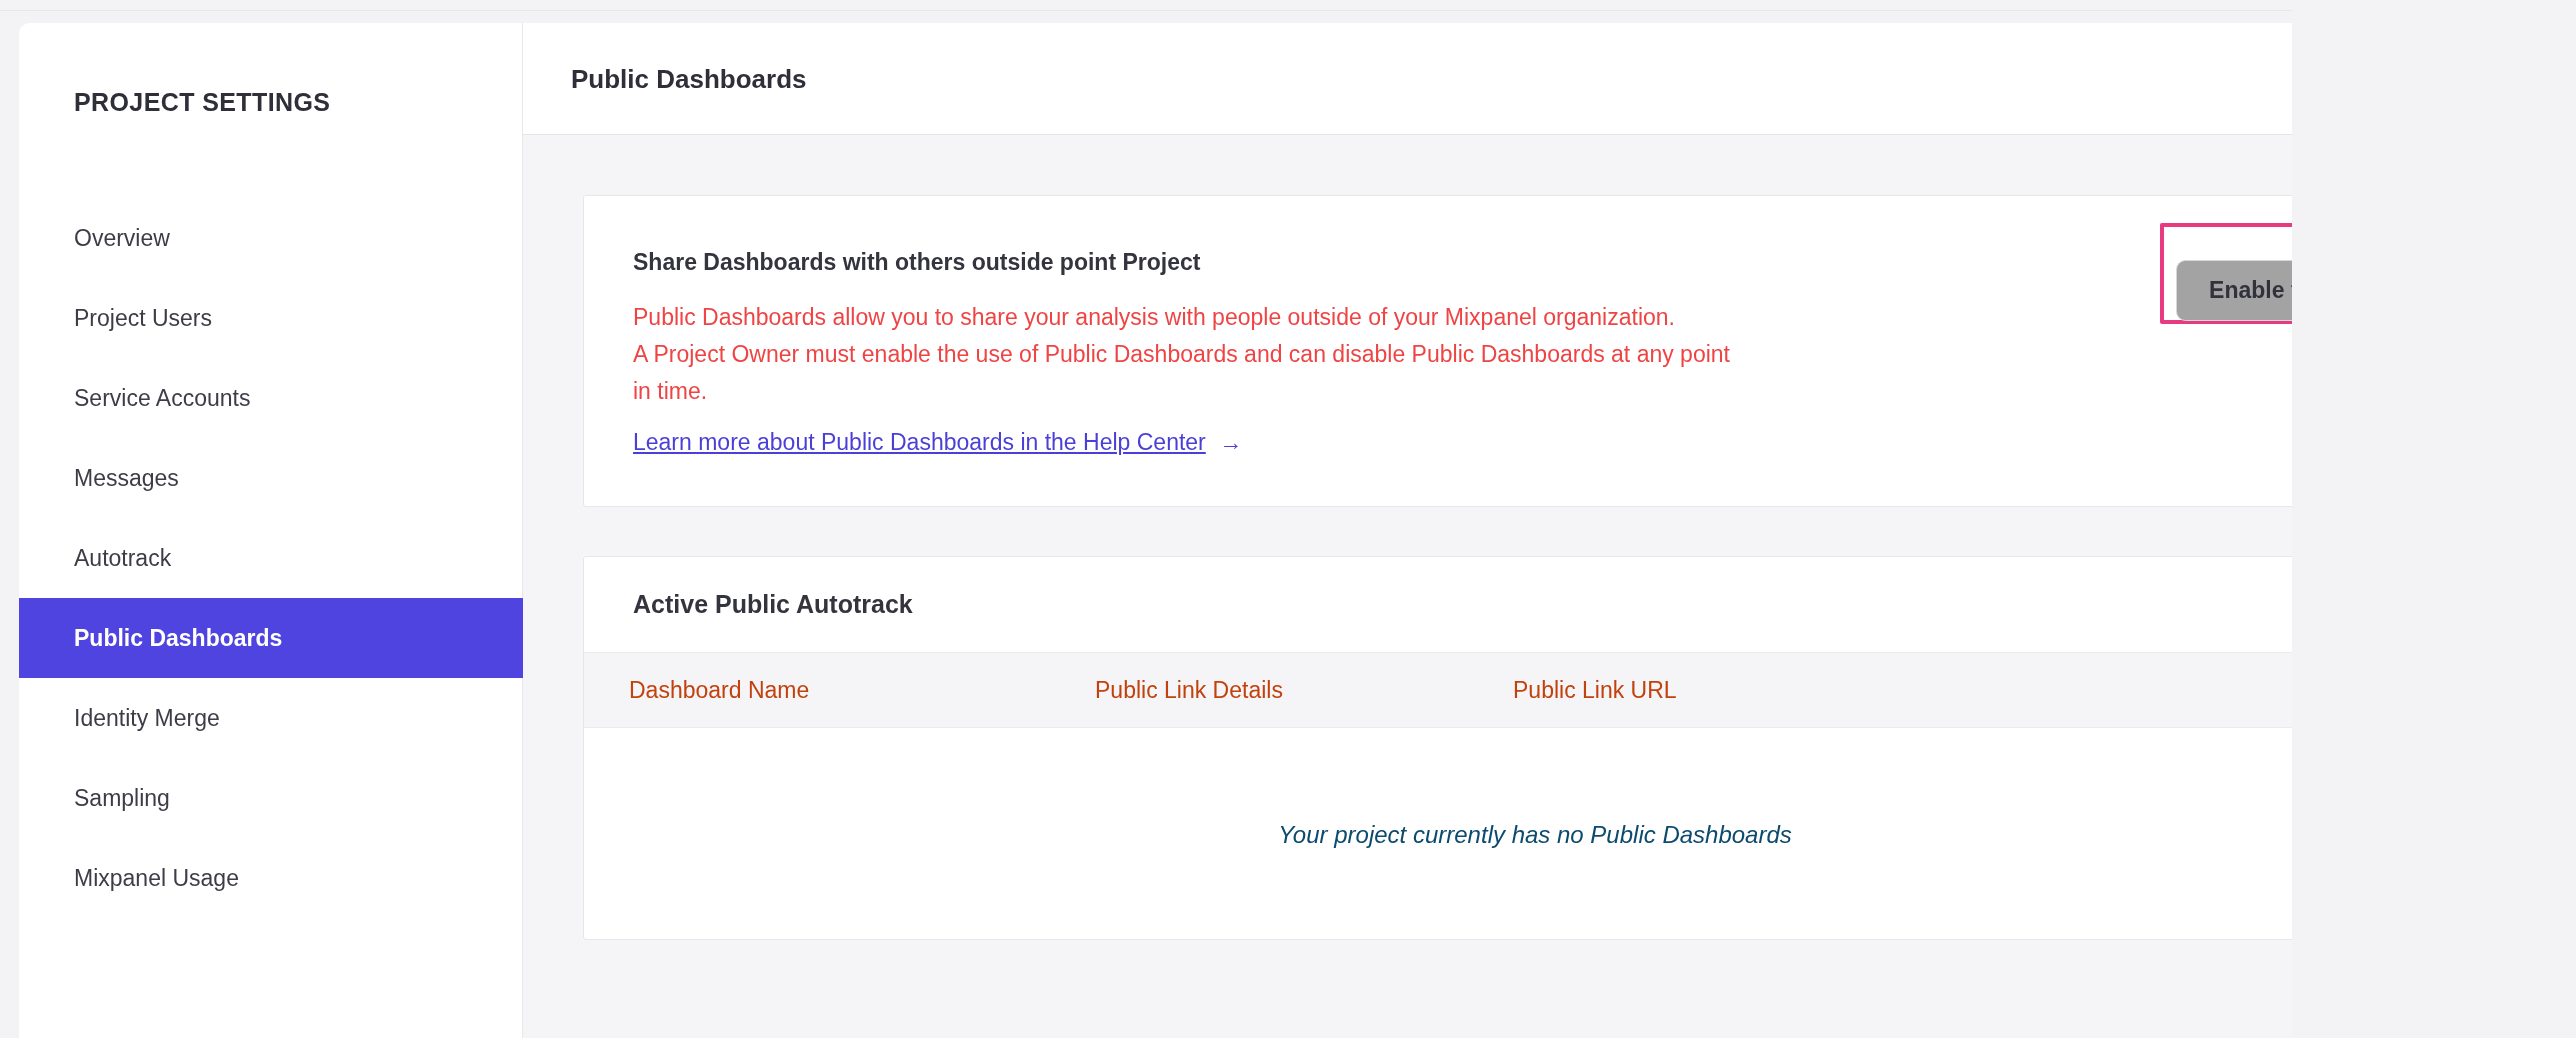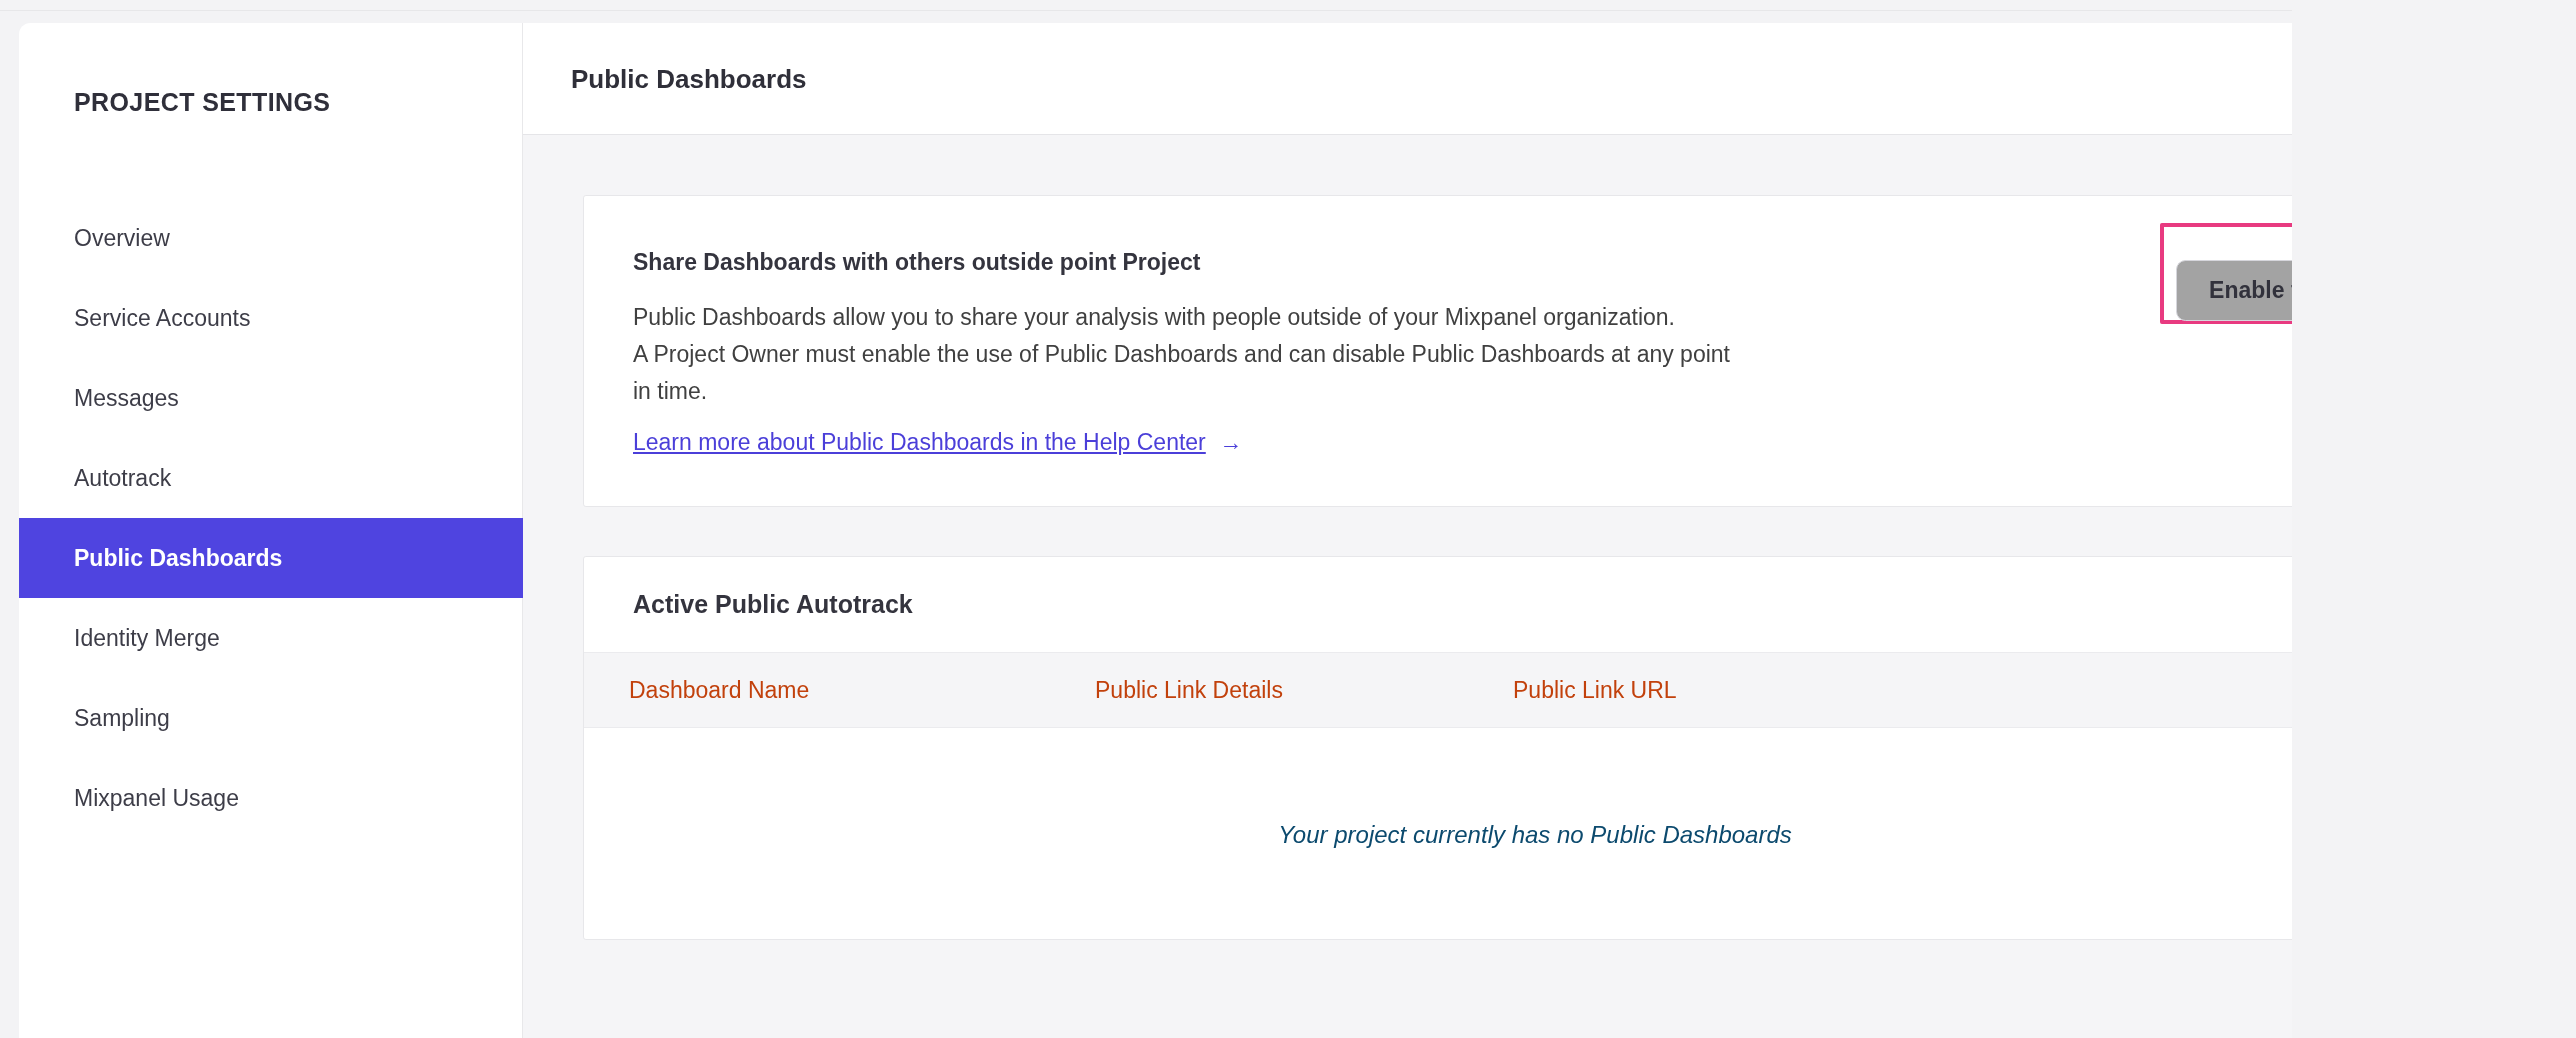--- a/index.html
+++ b/index.html
@@ -105,21 +105,21 @@
     left: 49px; top: 244px;
     font-size: 23px;
     font-weight: bold;
     color: #34343e;
   }
   .card-share .share-heading { top: 53px; }
   .share-body {
     position: absolute;
     left: 49px; top: 103px;
     font-size: 23px;
-    color: #404040;
+    color: #ef4444;
     line-height: 37px;
   }
   .share-link-row {
     position: absolute;
     left: 49px; top: 233px;
     font-size: 23px;
     white-space: nowrap;
   }
   .share-link {
     color: #4b3fd9;
@@ -201,20 +201,21 @@
 <body>
 
 <div class="screen">
 
   <div class="topline"></div>
 
   <div class="sidebar">
     <div class="sidebar-heading">PROJECT SETTINGS</div>
     <div class="sidebar-nav">
       <div class="nav-item">Overview</div>
+      <div class="nav-item">Project Users</div>
       <div class="nav-item">Service Accounts</div>
       <div class="nav-item">Messages</div>
       <div class="nav-item">Autotrack</div>
       <div class="nav-item active">Public Dashboards</div>
       <div class="nav-item">Identity Merge</div>
       <div class="nav-item">Sampling</div>
       <div class="nav-item">Mixpanel Usage</div>
     </div>
   </div>
 

